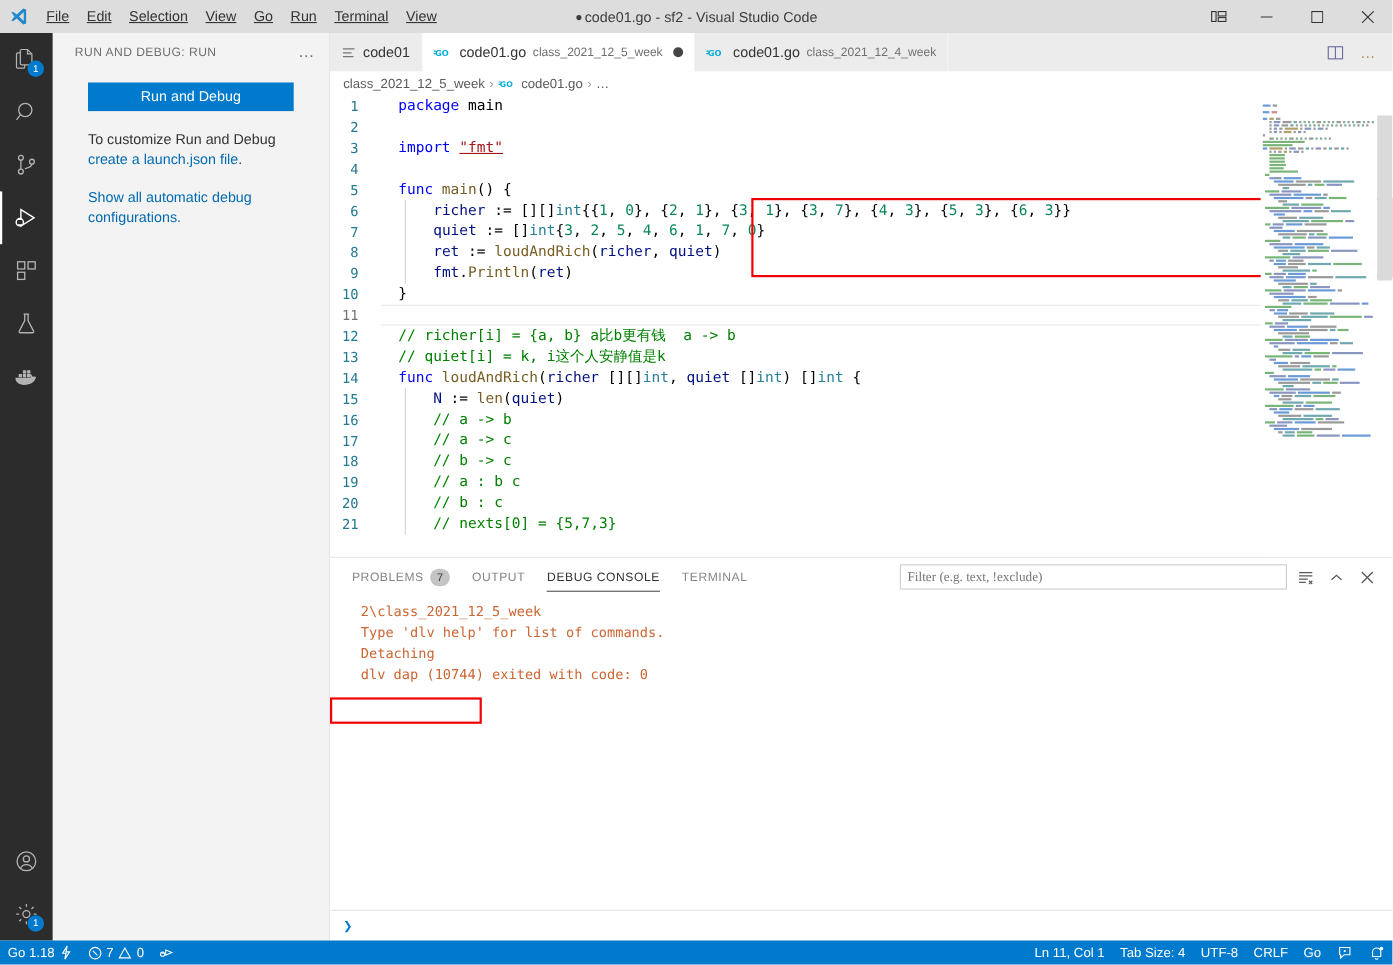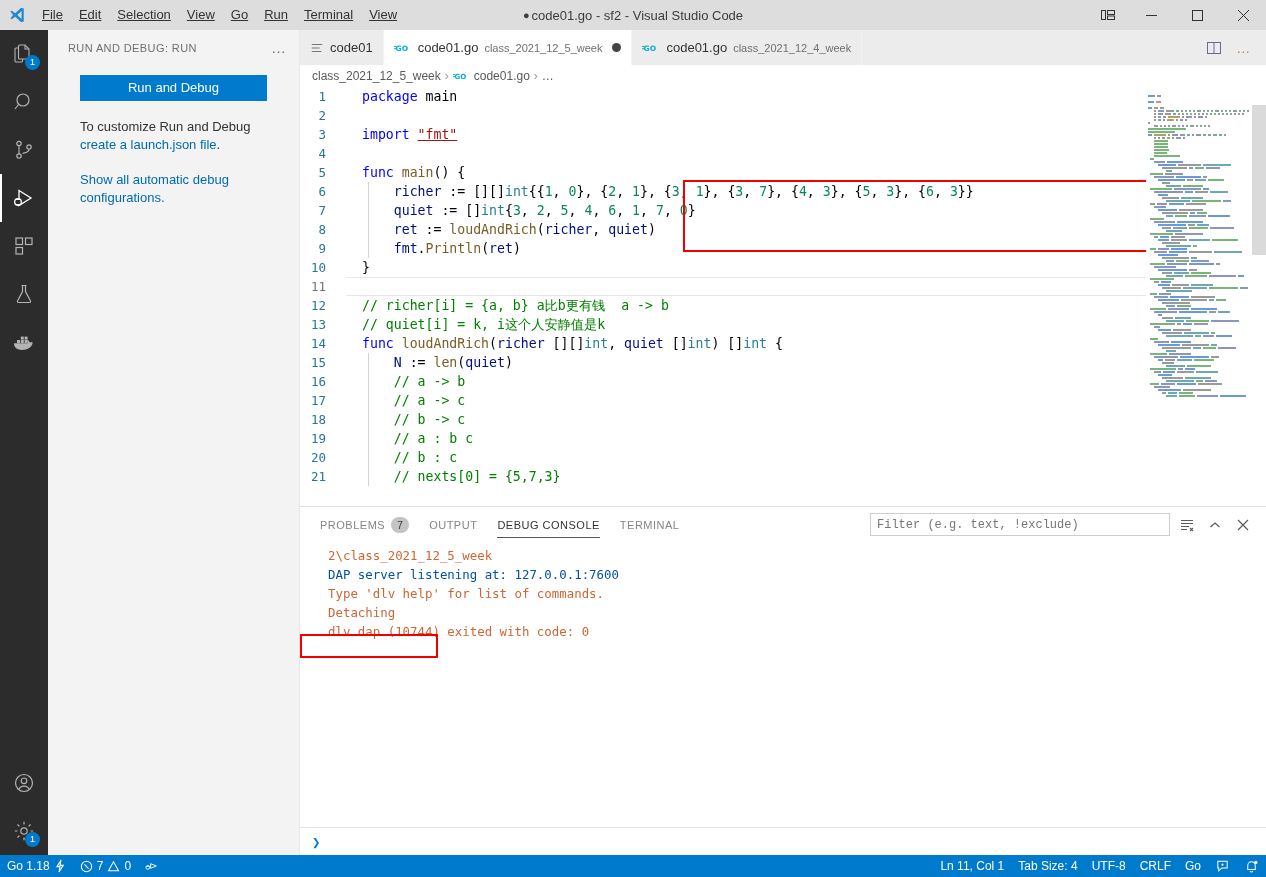--- a/index.html
+++ b/index.html
@@ -155,22 +155,22 @@
     border-bottom: 1px solid transparent;
   }
   .panel-tab.active { color: #333333; border-bottom: 1px solid #555; }
   .pcount {
     background: #c4c4c4; color: #333; border-radius: 9px; min-width: 18px; height: 16px;
     font-size: 10px; display:inline-flex; align-items:center; justify-content:center; padding: 0 5px;
     letter-spacing:0;
   }
   .panel-actions { margin-left: auto; display: flex; align-items: center; gap: 6px; padding-right: 12px; }
   .filter-input {
-    width: 300px; height: 23px; border: 1px solid #cecece; background: #fff; font-size: 12px;
-    padding: 0 6px; color: #333; outline: none; font-family: Liberation Mono, monospace;
+    width: 352px; height: 23px; border: 1px solid #cecece; background: #fff; font-size: 12px;
+    padding: 0 6px; color: #333; outline: none; font-family: Liberation Serif, serif;
   }
   .filter-input::placeholder { color: #767676; }
   .pa-btn { width: 22px; height: 22px; display:flex; align-items:center; justify-content:center; color:#555; }
 
   .console {
     flex: 1 1 auto; overflow: hidden; padding: 4px 0 0 28px; font-family: "DejaVu Sans Mono", monospace;
     font-size: 12.4px; line-height: 19px; position: relative;
   }
   .c-orange { color: #cc6633; }
   .c-blue { color: #0451a5; }
@@ -544,21 +544,20 @@
                   <path d="M2 2l10 10M12 2L2 12"></path>
                 </svg>
             </div>
           </div>
         </div>
 
         <div class="console" id="console">
 
           <div class="redbox" style="left:0px; top:92px; width:138px; height:24px;"></div>
             <div class="c-orange">2\class_2021_12_5_week</div>
-            <div class="c-blue">DAP server listening at: 127.0.0.1:7600</div>
             <div class="c-orange">Type 'dlv help' for list of commands.</div>
             <div class="c-orange">Detaching</div>
             <div class="c-orange">dlv dap (10744) exited with code: 0</div>
           </div>
 
         <div class="console-input-row">
           <span class="chev">❯</span>
         </div>
       </div>
     </div>

